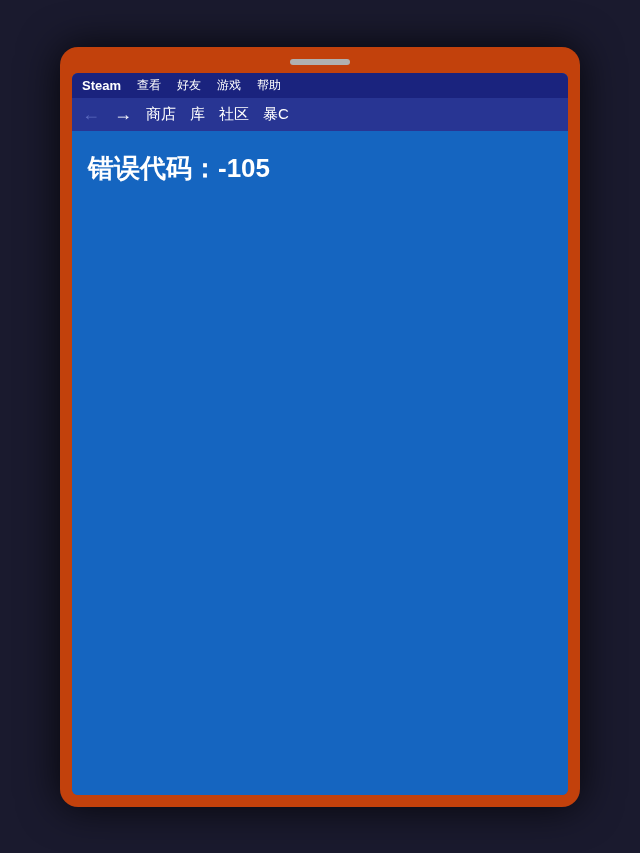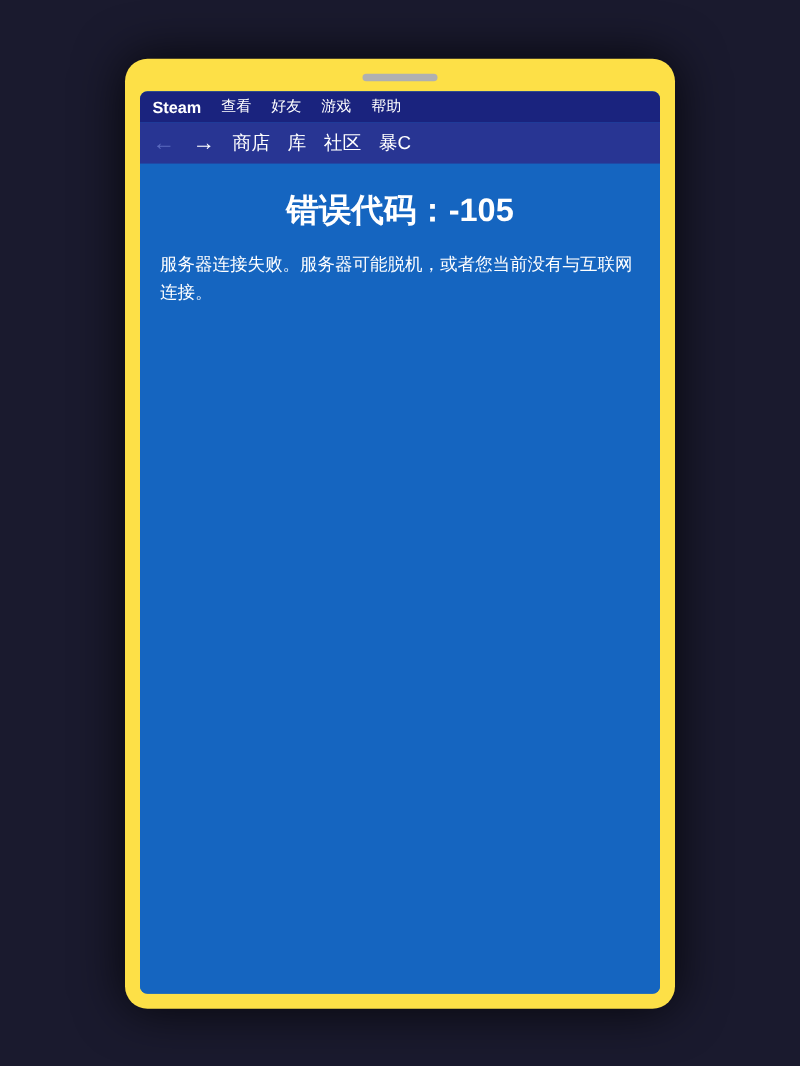--- a/index.html
+++ b/index.html
@@ -12,23 +12,23 @@
       width: 640px;
       height: 853px;
       background: #1a1a2e;
       display: flex;
       align-items: center;
       justify-content: center;
       font-family: 'Microsoft YaHei', 'SimHei', Arial, sans-serif;
     }
 
     .device-frame {
-      width: 440px;
+      width: 520px;
       height: 760px;
-      background: #fde047;
+      background: #c2410c;
       border-radius: 18px;
       padding: 12px;
       box-shadow: 0 0 40px rgba(0,0,0,0.8);
       position: relative;
     }
 
     .device-notch {
       width: 60px;
       height: 6px;
       background: #b0b0b0;
@@ -103,22 +103,21 @@
     .content-area {
       flex: 1;
       background: #1565c0;
       padding: 20px 16px;
     }
 
     .error-code-title {
       color: #ffffff;
       font-size: 26px;
       font-weight: bold;
-      margin-bottom: 14px;
-      text-align: center;
+      margin-bottom: 27px;
     }
 
     .error-description {
       color: #ffffff;
       font-size: 14px;
       line-height: 1.6;
       font-weight: normal;
     }
   </style>
 </head>
@@ -142,17 +141,16 @@
       <div class="nav-links">
         <span class="nav-link">商店</span>
         <span class="nav-link">库</span>
         <span class="nav-link">社区</span>
         <span class="nav-link">暴C</span>
       </div>
     </div>
 
     <div class="content-area">
       <div class="error-code-title">错误代码：-105</div>
-      <div class="error-description">服务器连接失败。服务器可能脱机，或者您当前没有与互联网连接。</div>
     </div>
 
   </div>
 </div>
 
 </body></html>

